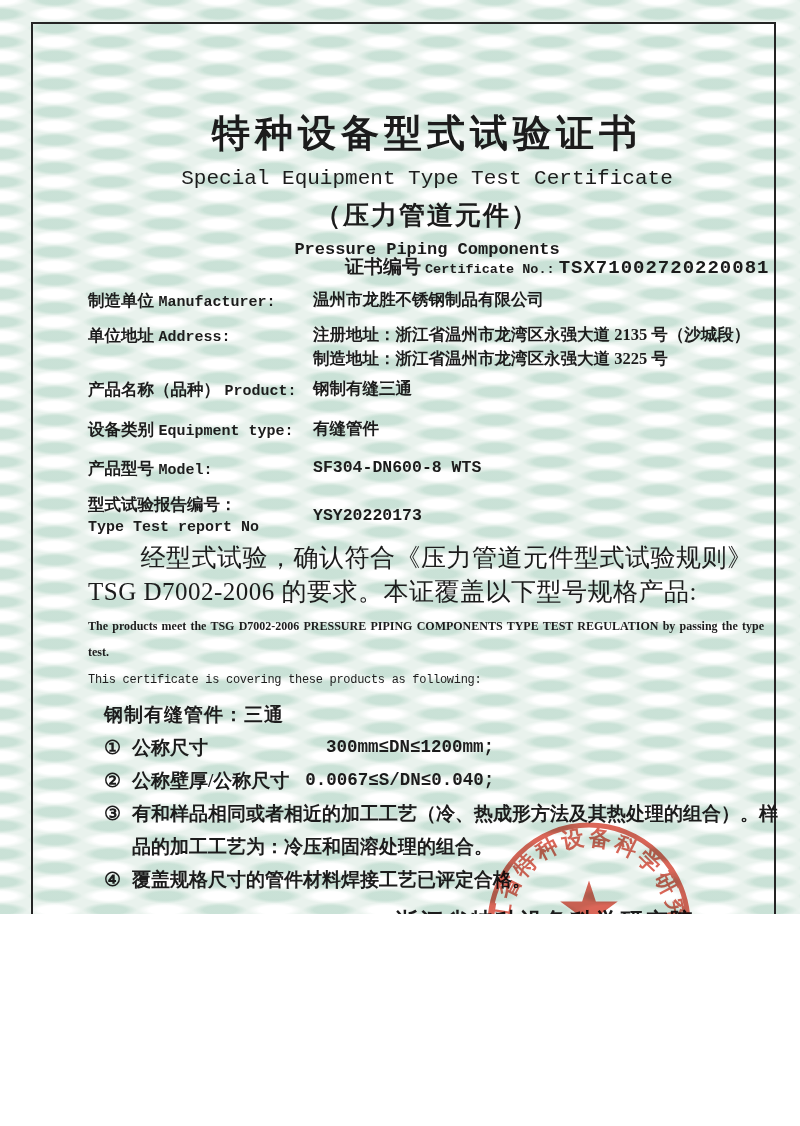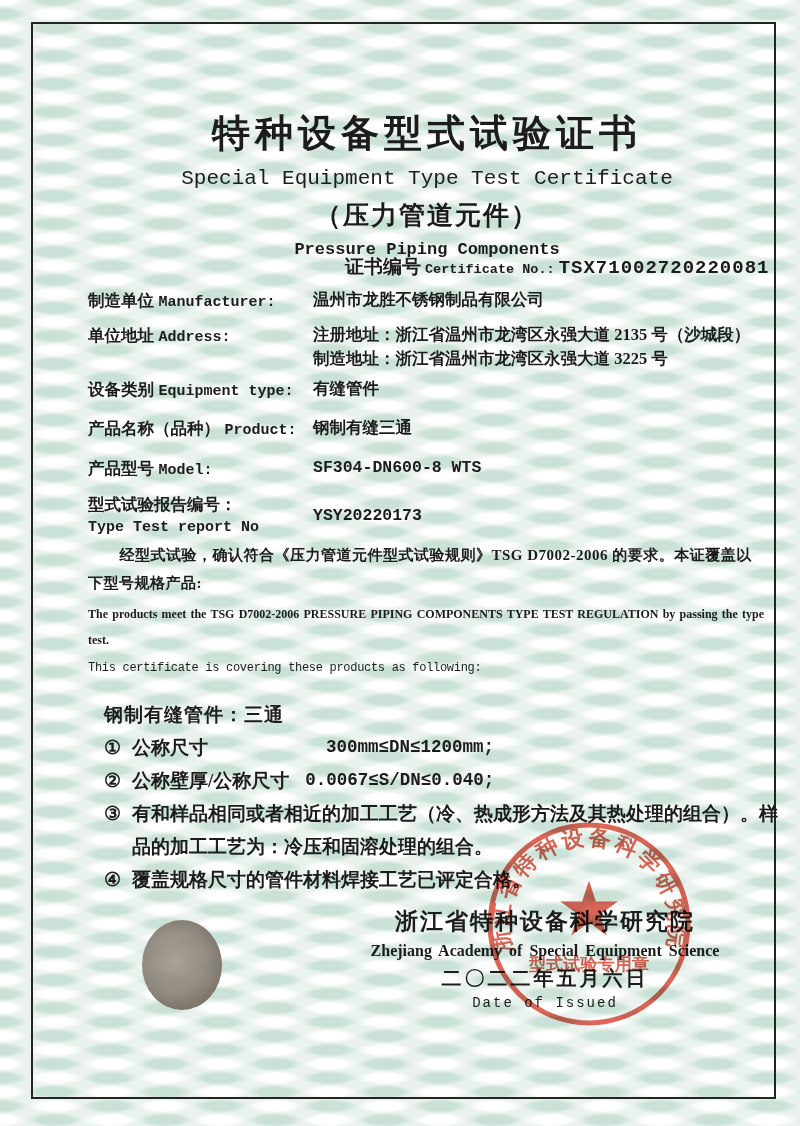--- a/index.html
+++ b/index.html
@@ -1,18 +1,18 @@
 <!DOCTYPE html>
 <html><head>
 <meta charset="utf-8">
 <style>
   * { margin:0; padding:0; box-sizing:border-box; }
   html,body { background:#ffffff; }
   #certificate {
-    position:relative; width:800px; height:1126px; overflow:hidden;
+    position:relative; width:800px; height:914px; overflow:hidden;
     color:#1c1c1c;
     font-family:"Liberation Serif", serif;
     background-color:#e9f2ed;
     background-image:
       radial-gradient(30px 8px at 50% 50%, rgba(255,255,255,.98) 55%, rgba(255,255,255,0) 92%),
       radial-gradient(30px 8px at 50% 50%, rgba(255,255,255,.98) 55%, rgba(255,255,255,0) 92%),
       radial-gradient(30px 8px at 50% 50%, rgba(176,212,196,.55) 55%, rgba(176,212,196,0) 92%),
       radial-gradient(30px 8px at 50% 50%, rgba(176,212,196,.55) 55%, rgba(176,212,196,0) 92%);
     background-size:110px 28px,110px 28px,110px 28px,110px 28px;
     background-position:0 0,55px 14px,55px 0,0 14px;
@@ -40,21 +40,21 @@
   .row .lab { width:225px; flex:0 0 225px; font-weight:bold; }
   .row .lab .en { font-family:"Liberation Mono","DejaVu Sans Mono",monospace; font-weight:bold; font-size:15px; }
   .row .val { flex:1; font-weight:bold; }
   .r1{margin-bottom:8px;} .r2{margin-bottom:6px;} .r3{margin-bottom:12px;}
   .r4{margin-bottom:13px;} .r5{margin-bottom:9px;}
   .r6 .val { align-self:center; }
   .row6 { align-items:center; }
   .stack span{ display:block; }
 
   .statement { position:absolute; left:88px; top:541px; width:676px; }
-  .st-cn { font-size:15px; line-height:28px; text-indent:2.1em; font-weight:bold; letter-spacing:.5px; }
+  .st-cn { font-size:25px; line-height:34px; text-indent:2.1em; font-weight:normal; letter-spacing:.5px; }
   .st-en-bold { font-size:12px; line-height:26px; font-weight:bold; text-align:justify; margin-top:4px; }
   .st-en-mono { font-size:12px; line-height:26px; margin-top:2px; letter-spacing:-.3px; }
 
   .products { position:absolute; left:104px; top:698px; width:682px; font-size:19px; line-height:33px; font-weight:bold; }
   .p-head { letter-spacing:1px; }
   .p-item { display:flex; }
   .p-num { width:28px; flex:0 0 28px; }
   .p-name1 { width:194px; flex:0 0 194px; }
   .p-name2 { margin-right:16px; }
   .p-val { font-family:"Liberation Mono","DejaVu Sans Mono",monospace; font-weight:bold; font-size:17.5px; }
@@ -98,27 +98,27 @@
       <div class="lab hei"><span>制造单位</span> <span class="en">Manufacturer:</span></div>
       <div class="val">温州市龙胜不锈钢制品有限公司</div>
     </div>
     <div class="row r2">
       <div class="lab hei"><span>单位地址</span> <span class="en">Address:</span></div>
       <div class="val stack">
         <span>注册地址：浙江省温州市龙湾区永强大道 2135 号（沙城段）</span>
         <span>制造地址：浙江省温州市龙湾区永强大道 3225 号</span>
       </div>
     </div>
+    <div class="row r4">
+      <div class="lab hei"><span>产品名称（品种）</span> <span class="en">Product:</span></div>
+      <div class="val">钢制有缝三通</div>
+    </div>
     <div class="row r3">
       <div class="lab hei"><span>设备类别</span> <span class="en">Equipment type:</span></div>
       <div class="val">有缝管件</div>
-    </div>
-    <div class="row r4">
-      <div class="lab hei"><span>产品名称（品种）</span> <span class="en">Product:</span></div>
-      <div class="val">钢制有缝三通</div>
     </div>
     <div class="row r5">
       <div class="lab hei"><span>产品型号</span> <span class="en">Model:</span></div>
       <div class="val mono">SF304-DN600-8 WTS</div>
     </div>
     <div class="row r6 row6">
       <div class="lab hei stack">
         <span>型式试验报告编号：</span>
         <span class="en">Type Test report No</span>
       </div>

